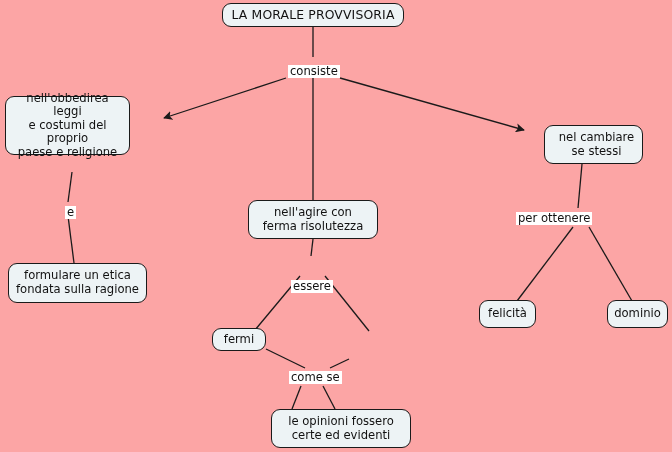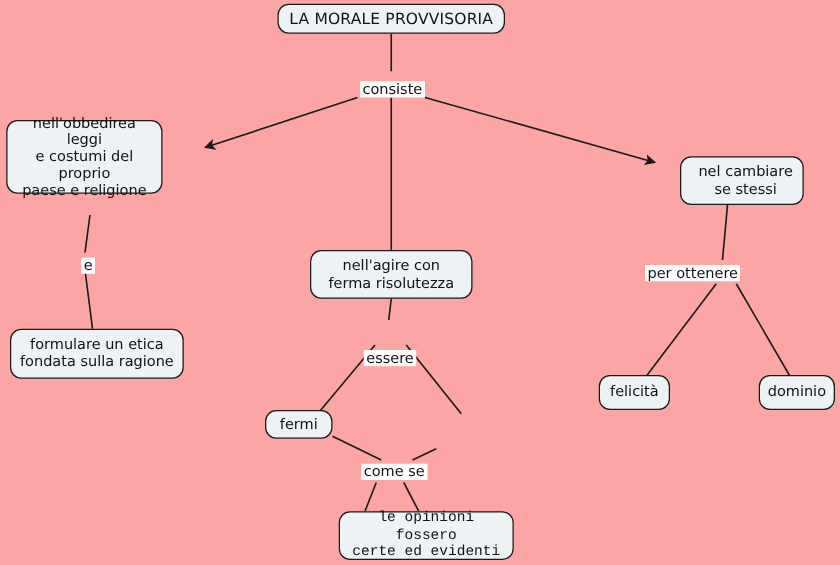--- a/index.html
+++ b/index.html
@@ -108,21 +108,21 @@
 
   <div class="node" style="left:8px; top:263px; width:139px; height:40px;">formulare un etica
 fondata sulla ragione</div>
 
   <div class="node" style="left:248px; top:200px; width:130px; height:39px;">nell'agire con
 ferma risolutezza</div>
 
   <div class="node" style="left:212px; top:328px; width:54px; height:23px;">fermi</div>
 
 
-  <div class="node" style="left:271px; top:409px; width:140px; height:39px;font-family:Liberation Mono, monospace;">le opinioni fossero
+  <div class="node" style="left:271px; top:409px; width:140px; height:39px;">le opinioni fossero
 certe ed evidenti</div>
 
   <div class="node" style="left:544px; top:125px; width:99px; height:39px;padding-left:12px;">nel cambiare
 se stessi</div>
 
   <div class="node" style="left:479px; top:300px; width:57px; height:28px;">felicità</div>
 
   <div class="node" style="left:607px; top:300px; width:61px; height:28px;">dominio</div>
 
   <div class="link-label" style="left:288px; top:65px;">consiste</div>

